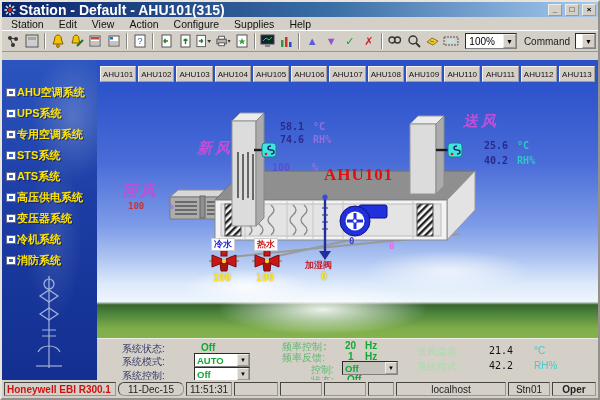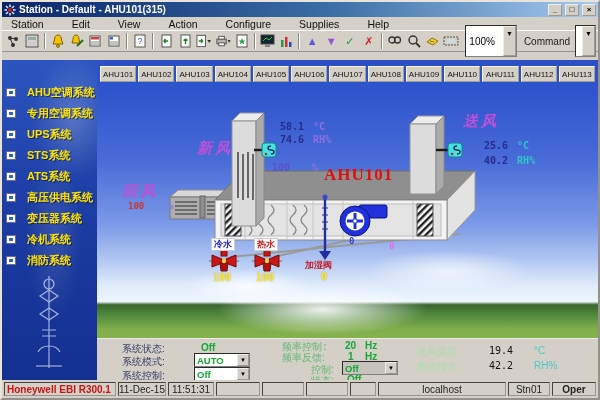--- a/index.html
+++ b/index.html
@@ -2,47 +2,47 @@
 <html><head>
 <meta charset="utf-8">
 <style>
   * { margin:0; padding:0; box-sizing:border-box; }
   html,body { width:600px; height:400px; }
   body { font-family:"Liberation Sans","DejaVu Sans",sans-serif; font-size:11px; background:#d4d0c8; }
   .window { width:600px; height:400px; border:2px outset #e8e4dc; background:#d4d0c8; display:flex; flex-direction:column; overflow:hidden; }
 
   
   .titlebar { height:15px; background:linear-gradient(90deg,#0a246a,#3a6ea5 55%,#a6caf0); display:flex; align-items:center; padding:0 2px; gap:3px; flex:0 0 auto; }
-  .titlebar .title { color:#fff; font-weight:bold; font-size:10px; flex:1; white-space:nowrap; overflow:hidden; }
+  .titlebar .title { color:#fff; font-weight:bold; font-size:14px; flex:1; white-space:nowrap; overflow:hidden; }
   .winbtn { width:14px; height:12px; background:#d4d0c8; border:1px outset #f0ede6; font-size:8px; line-height:10px; text-align:center; color:#000; font-weight:bold; }
   .appicon { width:12px; height:12px; display:inline-block; }
 
   
-  .menubar { height:14px; display:flex; align-items:center; gap:16px; padding:0 4px; border-bottom:1px solid #fff; flex:0 0 auto; }
+  .menubar { height:14px; display:flex; align-items:center; gap:3px; padding:0 4px; border-bottom:1px solid #fff; flex:0 0 auto; }
   .menubar span { padding:1px 7px 1px 5px; font-size:10.5px; color:#111; }
 
   
   .toolbar { height:21px; display:flex; align-items:center; padding:1px 2px; gap:1px; border-bottom:1px solid #9a968e; flex:0 0 auto; }
   .tbtn { width:18px; height:17px; display:flex; align-items:center; justify-content:center; border:1px solid transparent; font-size:11px; }
   .tsep { width:2px; height:16px; border-left:1px solid #888; border-right:1px solid #fff; margin:0 2px; }
-  .combo { height:32px; background:#fff; border:1px inset #808080; display:flex; align-items:center; font-size:10px; }
+  .combo { height:16px; background:#fff; border:1px inset #808080; display:flex; align-items:center; font-size:10px; }
   .combo .cv { flex:1; padding:0 3px; color:#000; white-space:nowrap; }
   .combo .cb { width:13px; height:100%; background:#d4d0c8; border:1px outset #f0ede6; font-size:7px; text-align:center; line-height:13px; }
   .cmdlbl { font-size:10px; margin:0 4px 0 6px; color:#222; }
   .tri-up { color:#5a5ae0; } .tri-dn { color:#9a50d0; } .chk { color:#1a9a30; font-weight:bold; } .crs { color:#d02020; font-weight:bold; }
 
   
   .content { flex:1; display:flex; min-height:0; }
   .gapstrip { height:8px; flex:0 0 auto; }
 
   .sidebar { width:95px; flex:0 0 auto; position:relative; background:
       radial-gradient(60px 90px at 75% 18%, rgba(255,255,255,.22), rgba(255,255,255,0) 70%),
       radial-gradient(40px 120px at 55% 55%, rgba(255,255,255,.12), rgba(255,255,255,0) 70%),
       linear-gradient(180deg,#2c55c0,#1c3da4 45%,#132f90); padding-top:22px; overflow:hidden; }
-  .side-item { display:flex; align-items:center; gap:11px; padding:3px 2px 3px 4px; }
+  .side-item { display:flex; align-items:center; gap:1px; padding:3px 2px 3px 4px; }
   .side-item .box { width:10px; height:9px; background:#fff; border:1px solid #6a6a9a; display:inline-block; position:relative; flex:0 0 auto; }
   .side-item .box::after { content:""; position:absolute; left:2px; top:2px; width:4px; height:3px; background:#3366cc; }
   .side-item .lbl { color:#ffe400; font-weight:bold; font-size:11px; white-space:nowrap; letter-spacing:0; text-shadow:1px 1px 0 rgba(0,0,40,.55); }
   .totem { position:absolute; left:28px; bottom:8px; opacity:.85; }
 
   .graphic { flex:1; position:relative; background:
       radial-gradient(90px 26px at 30% 71%, rgba(255,255,255,.85), rgba(255,255,255,0) 70%),
       radial-gradient(120px 30px at 70% 66%, rgba(255,255,255,.7), rgba(255,255,255,0) 70%),
       radial-gradient(150px 36px at 45% 78%, rgba(255,255,255,.9), rgba(255,255,255,0) 70%),
       linear-gradient(180deg,#2b4fc4 0%,#2f55cc 10%,#4a6cd8 32%,#7e9ce8 52%,#b3c9f2 63%,#ddeafb 70%,#eef5fd 75.5%,#39662e 76.5%,#4b823a 79%,#7fae4b 84%,#90bb55 94%,#86b14e 100%);
@@ -268,25 +268,25 @@
 
   <div class="content">
 
     <div class="sidebar">
       <div class="side-item">
           <span class="box"></span>
           <span class="lbl">AHU空调系统</span>
         </div>
       <div class="side-item">
           <span class="box"></span>
+          <span class="lbl">UPS系统</span>
+        </div>
+      <div class="side-item">
+          <span class="box"></span>
           <span class="lbl">专用空调系统</span>
-        </div>
-      <div class="side-item">
-          <span class="box"></span>
-          <span class="lbl">UPS系统</span>
         </div>
       <div class="side-item">
           <span class="box"></span>
           <span class="lbl">STS系统</span>
         </div>
       <div class="side-item">
           <span class="box"></span>
           <span class="lbl">ATS系统</span>
         </div>
       <div class="side-item">
@@ -519,32 +519,32 @@
         <span class="p-abs pgreen" style="left:268px; top:12px;">Hz</span>
         <span class="p-abs pmidlbl" style="left:214px; top:24px;">控制:</span>
         <span class="p-abs dd grey" style="left:245px; top:22px;">
             <span class="dv">Off</span>
             <span class="db">▼</span>
           </span>
         <span class="p-abs pmidlbl" style="left:214px; top:35px;">状态:</span>
         <span class="p-abs pgreen" style="left:250px; top:35px;">Off</span>
 
         <span class="p-abs plightlbl" style="left:320px; top:6px;">送风温度:</span>
-        <span class="p-abs pblack" style="left:392px; top:6px;">19.4</span>
+        <span class="p-abs pblack" style="left:392px; top:6px;">21.4</span>
         <span class="p-abs pcyan" style="left:437px; top:6px;">°C</span>
         <span class="p-abs plightlbl" style="left:320px; top:21px;">系统模式:</span>
         <span class="p-abs pblack" style="left:392px; top:21px;">42.2</span>
         <span class="p-abs pcyan" style="left:437px; top:21px;">RH%</span>
       </div>
     </div>
   </div>
 
   <div class="statusbar">
     <span class="scell brand" style="width:112px;">Honeywell EBI R300.1</span>
-    <span class="scell" style="width:48px;">11-Dec-15</span>
+    <span class="scell" style="width:66px;border-radius:6px;">11-Dec-15</span>
     <span class="scell" style="width:46px;">11:51:31</span>
     <span class="scell" style="width:44px;"></span>
     <span class="scell" style="width:42px;"></span>
     <span class="scell" style="width:42px;"></span>
     <span class="scell" style="width:26px;"></span>
     <span class="scell" style="flex:1;">localhost</span>
     <span class="scell" style="width:42px;">Stn01</span>
     <span class="scell" style="width:44px;font-weight:bold;">Oper</span>
   </div>
 </div>

